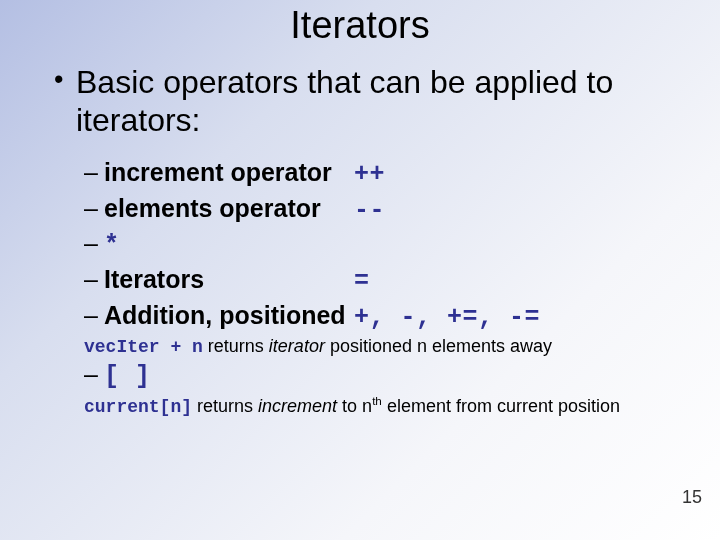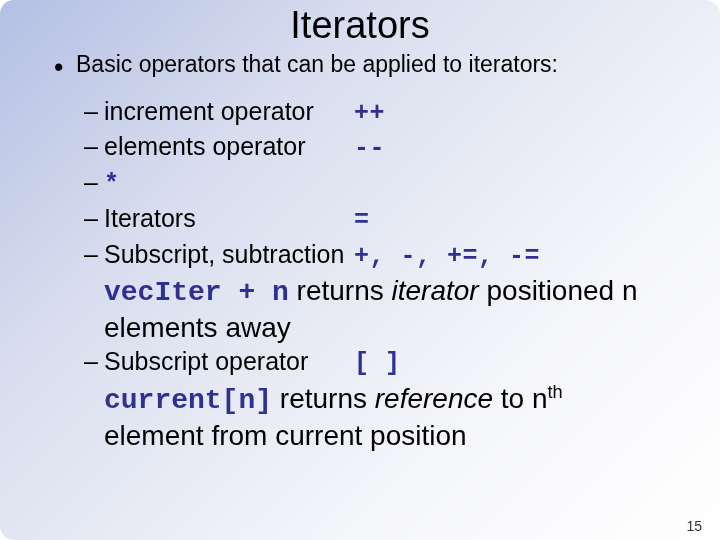--- a/index.html
+++ b/index.html
@@ -10,37 +10,36 @@
     overflow: hidden;
     font-family: Arial, Helvetica, sans-serif;
   }
   .slide {
     width: 720px;
     height: 540px;
     background: linear-gradient(135deg, #b4bfe3 0%, #d8deef 30%, #f5f6fa 70%, #ffffff 100%);
     position: relative;
     box-sizing: border-box;
     color: #000;
-    border-radius: 14px;
   }
   .title {
     text-align: center;
     font-size: 38px;
     padding-top: 4px;
     font-weight: normal;
   }
   .content {
     padding: 0 30px 0 54px;
   }
   .bullet-l1 {
-    font-size: 23px;
+    font-size: 32px;
     position: relative;
     padding-left: 22px;
     line-height: 1.2;
-    margin-top: 4px;
+    margin-top: 16px;
   }
   .bullet-l1::before {
     content: "•";
     position: absolute;
     left: 0;
     top: 0;
     font-size: 27px;
   }
   .sub-list {
     margin-left: 30px;
@@ -52,46 +51,46 @@
     font-size: 25px;
     line-height: 1.35;
   }
   .dash-col {
     width: 20px;
     flex: 0 0 20px;
   }
   .label-col {
     width: 250px;
     flex: 0 0 250px;
+    font-weight: bold;
   }
   .op-col {
     flex: 1 1 auto;
     font-family: "Courier New", Courier, monospace;
     color: #2e3192;
     font-weight: bold;
     letter-spacing: 0.5px;
   }
   .desc {
-    font-size: 28px;
-    margin-left: 20px;
+    font-size: 18px;
     line-height: 1.25;
     padding-right: 30px;
   }
   .code {
     font-family: "Courier New", Courier, monospace;
     color: #2e3192;
     font-weight: bold;
   }
   .italic { font-style: italic; }
   .sup { font-size: 0.65em; vertical-align: super; }
   .page-num {
     position: absolute;
     right: 18px;
-    bottom: 6px;
-    font-size: 14px;
+    bottom: 32px;
+    font-size: 18px;
     color: #333;
   }
 </style>
 </head>
 <body>
 
 <div class="slide">
 
   <div class="title">Iterators</div>
 
@@ -119,35 +118,34 @@
       </div>
 
       <div class="row">
         <div class="dash-col">–</div>
         <div class="label-col">Iterators</div>
         <div class="op-col">=</div>
       </div>
 
       <div class="row">
         <div class="dash-col">–</div>
-        <div class="label-col">Subscript, subtraction</div>
+        <div class="label-col">Addition, positioned</div>
         <div class="op-col">+, -, +=, -=</div>
       </div>
 
       <div class="desc">
         <span class="code">vecIter + n</span><span> returns </span><span class="italic">iterator</span><span> positioned n elements away</span>
       </div>
 
       <div class="row">
         <div class="dash-col">–</div>
-        <div class="label-col">Subscript operator</div>
         <div class="op-col">[ ]</div>
       </div>
 
       <div class="desc">
-        <span class="code">current[n]</span><span> returns </span><span class="italic">reference</span><span> to n</span><span class="sup">th</span><span> element from current position</span>
+        <span class="code">current[n]</span><span> returns </span><span class="italic">increment</span><span> to n</span><span class="sup">th</span><span> element from current position</span>
       </div>
 
     </div>
   </div>
 
   <div class="page-num">15</div>
 </div>
 
 </body></html>

